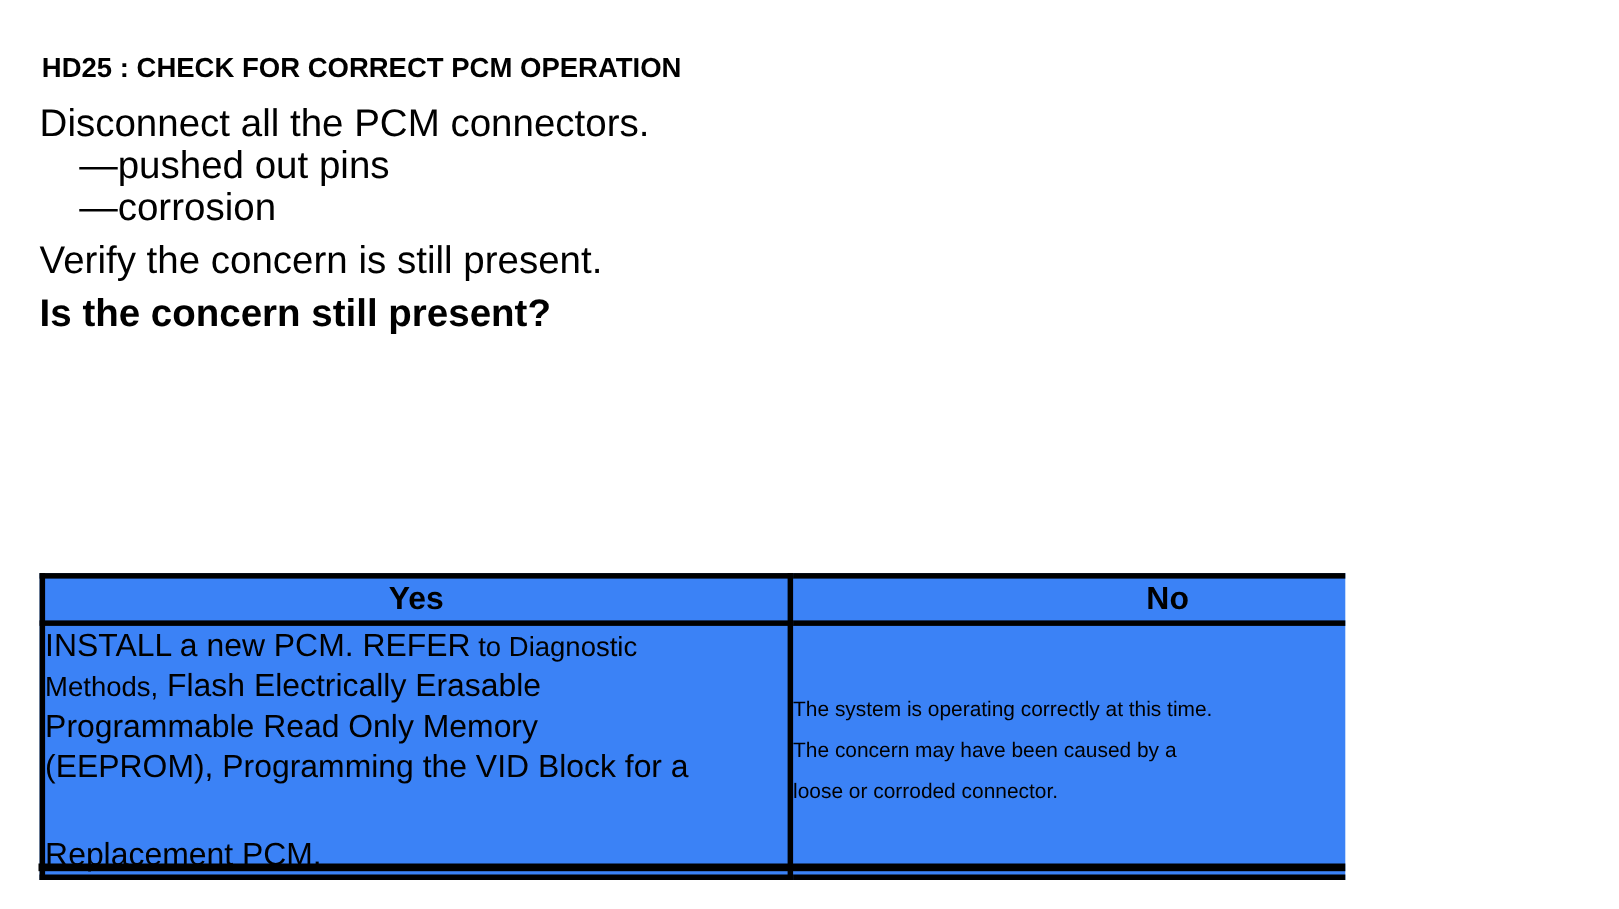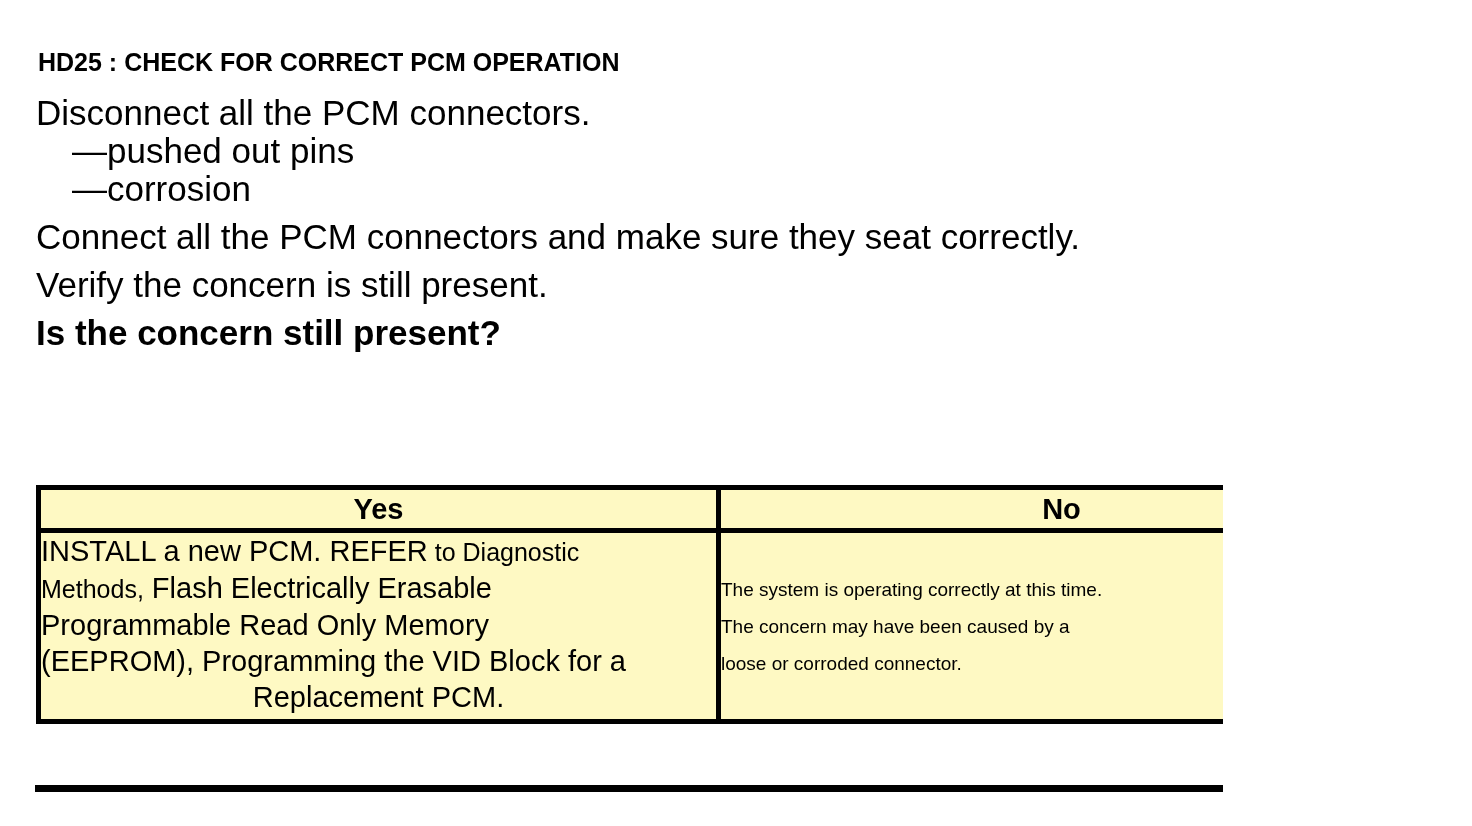--- a/index.html
+++ b/index.html
@@ -32,25 +32,25 @@
     line-height: 38px;
     white-space: nowrap;
   }
   .dash { margin-left: 36px; }
   .gap-before { margin-top: 10px; }
   .question { font-weight: bold; }
 
   table.decision {
     position: absolute;
     left: 36px;
-    top: 485px;
+    top: 521px;
     width: 1366px;
     border-collapse: collapse;
     table-layout: fixed;
-    background: #fef9c3;
+    background: #3b82f6;
     padding-left: 34px;
   }
   .col-yes { width: 680px; }
   .col-no  { width: 686px; }
   table.decision th,
   table.decision td {
     border: 5px solid #000000;
     padding: 0;
   }
   table.decision th {
@@ -68,21 +68,21 @@
     line-height: 36px;
   }
   td.no-cell {
     height: 186px;
     vertical-align: middle;
     padding: 0 4px 0 6px;
     font-size: 19px;
     line-height: 37px;
   }
   .cl { white-space: nowrap; }
-  .center { text-align: center; white-space: normal; }
+  .center { text-align: left; white-space: normal; margin-top: 44px; }
   .small { font-size: 25px; }
   .gap { margin-right: 8px; }
 
   .bottom-rule {
     position: absolute;
     left: 35px;
     top: 785px;
     width: 1380px;
     height: 7px;
     background: #000000;
@@ -92,21 +92,20 @@
 <body>
 
 <div class="page">
 
   <div class="heading">HD25 : CHECK FOR CORRECT PCM OPERATION</div>
 
   <div class="body-text">
     <p class="step">Disconnect all the PCM connectors.</p>
     <p class="step dash">—pushed out pins</p>
     <p class="step dash">—corrosion</p>
-    <p class="step gap-before">Connect all the PCM connectors and make sure they seat correctly.</p>
     <p class="step gap-before">Verify the concern is still present.</p>
     <p class="step question gap-before">Is the concern still present?</p>
   </div>
 
   <table class="decision">
     <colgroup>
         <col class="col-yes">
         <col class="col-no">
       </colgroup>
     <thead>

